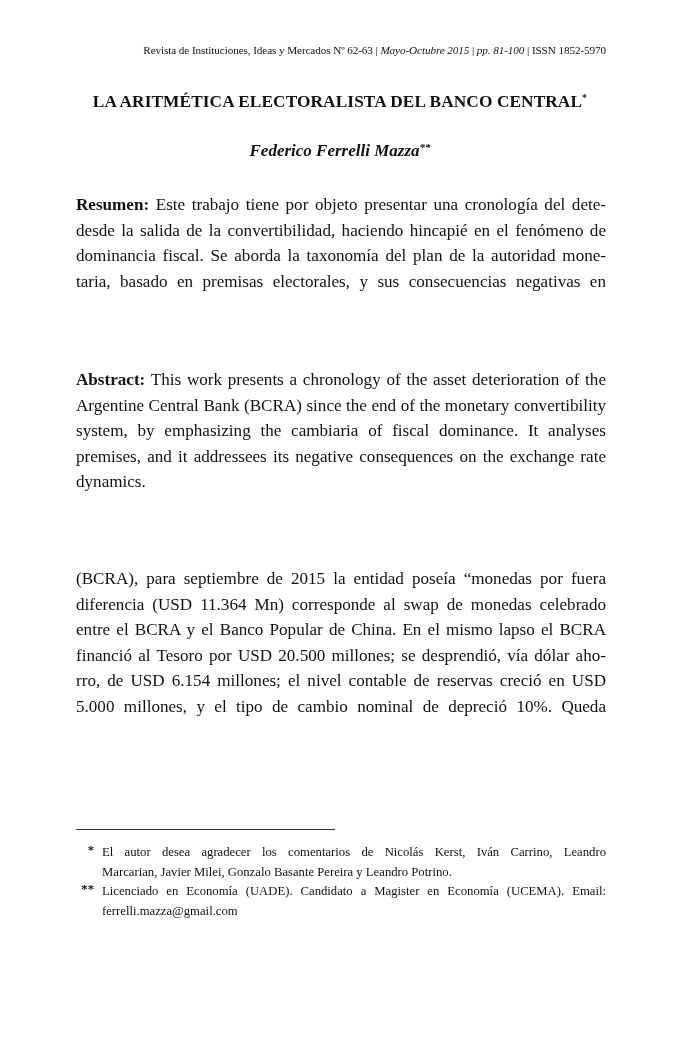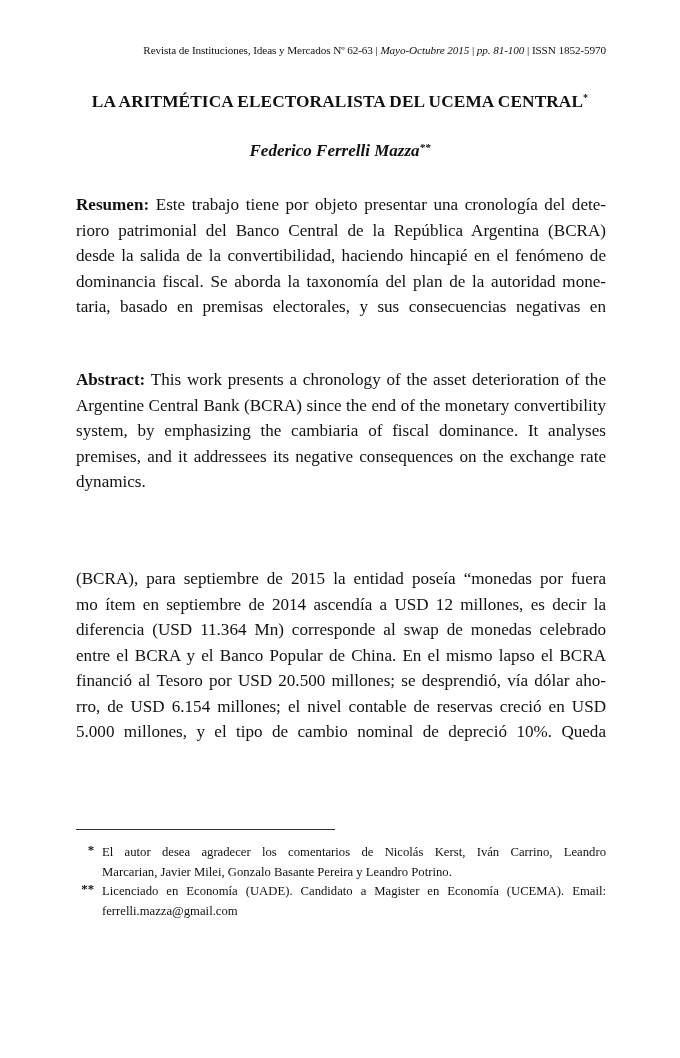--- a/index.html
+++ b/index.html
@@ -27,46 +27,44 @@
     .fn2 { top: 882px; }
   </style>
 </head>
 <body>
 
 <div class="header">
   <span>Revista de Instituciones, Ideas y Mercados Nº 62-63</span><span> | </span><span class="it">Mayo-Octubre 2015</span><span> | </span><span class="it">pp. 81-100</span><span> | </span><span>ISSN 1852-5970</span>
 </div>
 
 <div class="title">
-  <span>LA ARITMÉTICA ELECTORALISTA DEL UCEMA CENTRAL</span><sup>*</sup>
+  <span>LA ARITMÉTICA ELECTORALISTA DEL BANCO CENTRAL</span><sup>*</sup>
 </div>
 
 <div class="author">
   <span>Federico Ferrelli Mazza</span><sup>**</sup>
 </div>
 
 <div class="para resumen">
   <div class="line"><span class="bold">Resumen:</span><span> Este trabajo tiene por objeto presentar una cronología del dete-</span></div>
-  <div class="line">rioro patrimonial del Banco Central de la República Argentina (BCRA)</div>
   <div class="line">desde la salida de la convertibilidad, haciendo hincapié en el fenómeno de</div>
   <div class="line">dominancia fiscal. Se aborda la taxonomía del plan de la autoridad mone-</div>
   <div class="line">taria, basado en premisas electorales, y sus consecuencias negativas en</div>
 </div>
 
 <div class="para abstract">
   <div class="line"><span class="bold">Abstract:</span><span> This work presents a chronology of the asset deterioration of the</span></div>
   <div class="line">Argentine Central Bank (BCRA) since the end of the monetary convertibility</div>
   <div class="line">system, by emphasizing the cambiaria of fiscal dominance. It analyses</div>
   <div class="line">premises, and it addressees its negative consequences on the exchange rate</div>
   <div class="line last">dynamics.</div>
 </div>
 
 <div class="para body1">
   <div class="line">(BCRA), para septiembre de 2015 la entidad poseía “monedas por fuera</div>
-  <div class="line">mo ítem en septiembre de 2014 ascendía a USD 12 millones, es decir la</div>
   <div class="line">diferencia (USD 11.364 Mn) corresponde al swap de monedas celebrado</div>
   <div class="line">entre el BCRA y el Banco Popular de China. En el mismo lapso el BCRA</div>
   <div class="line">financió al Tesoro por USD 20.500 millones; se desprendió, vía dólar aho-</div>
   <div class="line">rro, de USD 6.154 millones; el nivel contable de reservas creció en USD</div>
   <div class="line">5.000 millones, y el tipo de cambio nominal de depreció 10%. Queda</div>
 </div>
 
 <div class="rule"></div>
 
 <div class="fn fn1">

